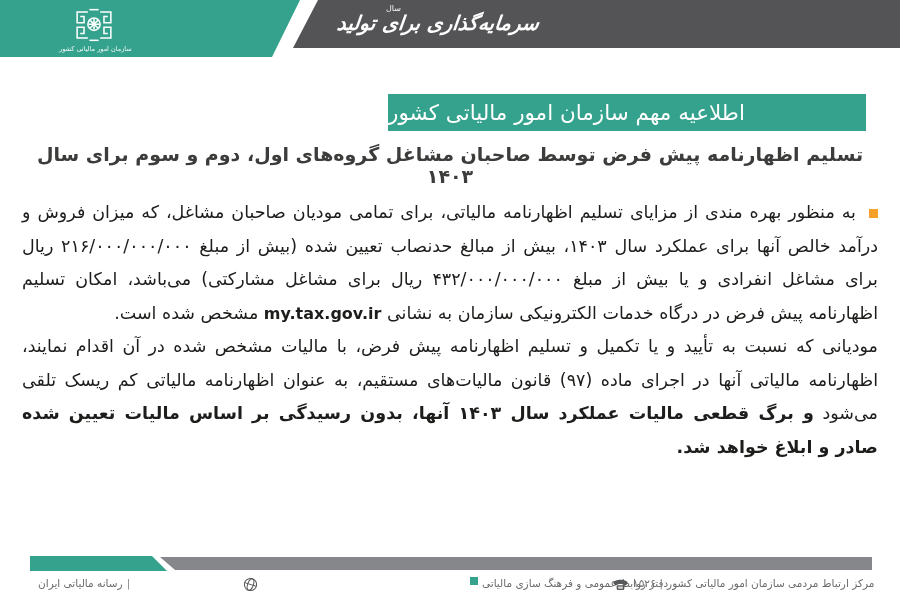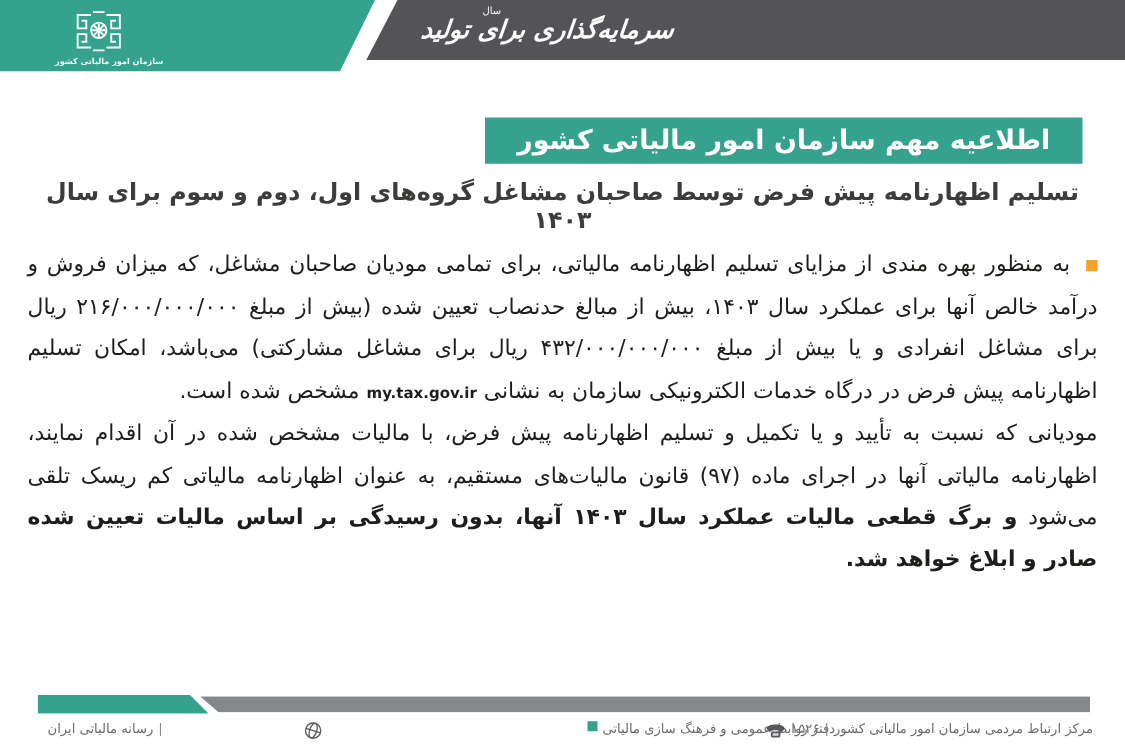--- a/index.html
+++ b/index.html
@@ -2,52 +2,52 @@
 <html lang="fa"><head>
 <meta charset="utf-8">
 <style>
   html,body{margin:0;padding:0;background:#fff;}
   .canvas{
     position:relative;width:900px;height:600px;background:#ffffff;overflow:hidden;
     font-family:"DejaVu Sans",sans-serif;
   }
   
   .header-svg{position:absolute;top:0;left:0;}
-  .logo{position:absolute;top:7px;left:52px;width:54px;text-align:center;font-weight:bold;}
+  .logo{position:absolute;top:7px;left:67px;width:54px;text-align:center;}
   .logo svg{display:block;margin:0 auto;}
   .org-name{
     margin-top:2px;font-size:6.5px;color:rgba(255,255,255,.95);white-space:nowrap;
     transform:translateX(-8px);width:70px;text-align:center;
   }
   .slogan-wrap{position:absolute;top:0;left:318px;width:240px;height:48px;color:#fff;}
   .slogan-small{position:absolute;top:4px;left:68px;font-size:8px;opacity:.95;}
   .slogan{
     position:absolute;top:11px;left:0;width:240px;text-align:center;
     font-size:20px;font-weight:bold;font-style:italic;transform:skewX(-6deg);
     white-space:nowrap;
   }
   
   .title-box{
     position:absolute;top:94px;left:388px;width:478px;height:37px;
-    background:#34a28d;color:#ffffff;display:flex;align-items:center;justify-content:center;
-    font-size:21.5px;font-weight:bold;direction:rtl;
+    background:#34a28d;color:#ffffff;display:flex;align-items:center;justify-content:flex-end;
+    font-size:21.5px;font-weight:normal;direction:rtl;
   }
   .subtitle{
     position:absolute;top:143px;right:25px;left:25px;
     direction:rtl;text-align:center;font-size:19px;font-weight:bold;color:#3c3c3b;
   }
   .body-text{
     position:absolute;top:196px;left:22px;right:22px;
     direction:rtl;text-align:justify;font-size:17.5px;line-height:33.5px;color:#1d1d1b;
   }
   .body-text p{margin:0;}
   .bullet{
     display:inline-block;width:9px;height:9px;background:#f5a028;margin-left:6px;
   }
-  .portal-url{font-weight:bold;font-size:12px;}
+  .portal-url{font-weight:bold;font-size:16px;}
   
   .footer-bar-teal{
     position:absolute;top:556px;left:30px;width:137px;height:15px;background:#34a28d;
     clip-path:polygon(0 0,calc(100% - 15px) 0,100% 100%,0 100%);
   }
   .footer-bar-gray{
     position:absolute;top:557px;left:160px;width:712px;height:13px;background:#85878a;
     clip-path:polygon(0 0,100% 0,100% 100%,15px 100%);
   }
   .f-group{

